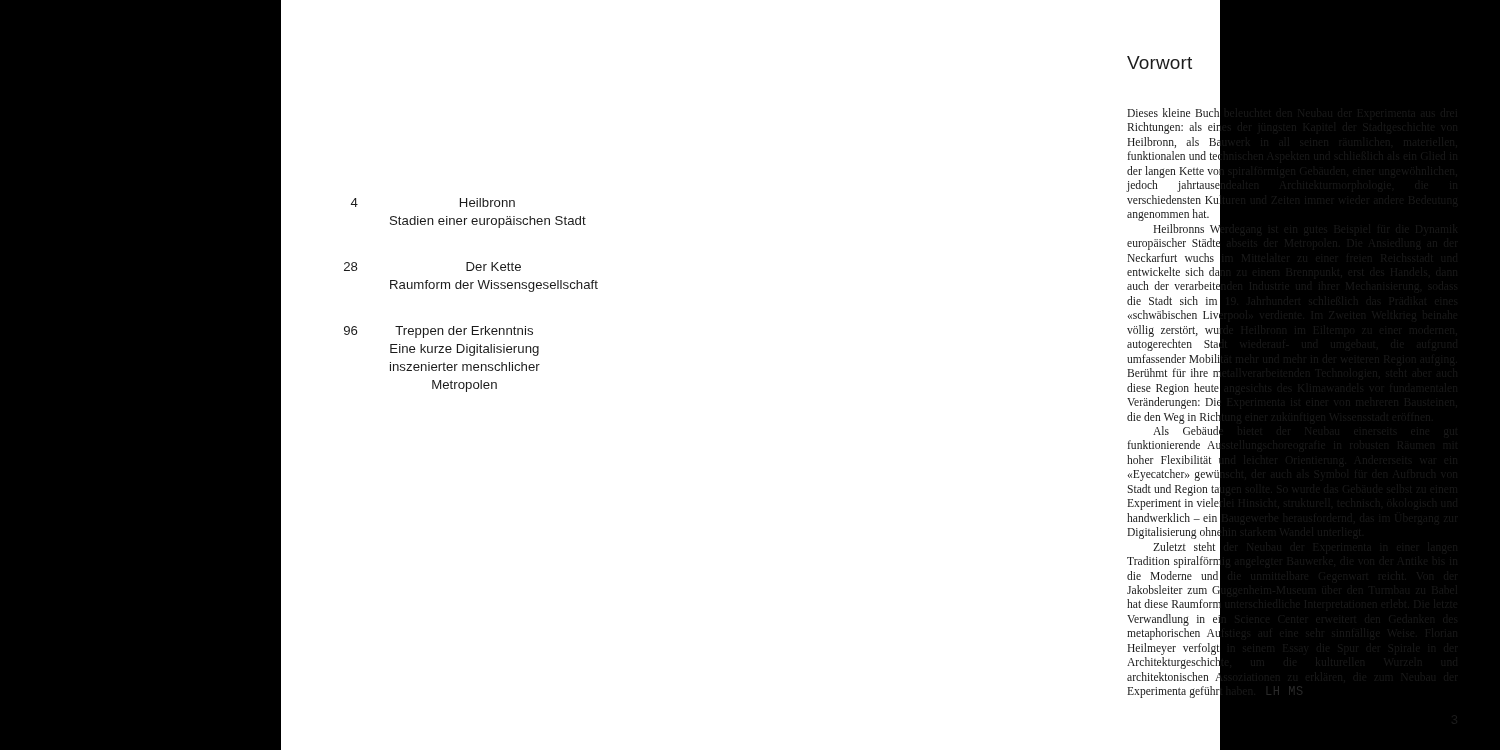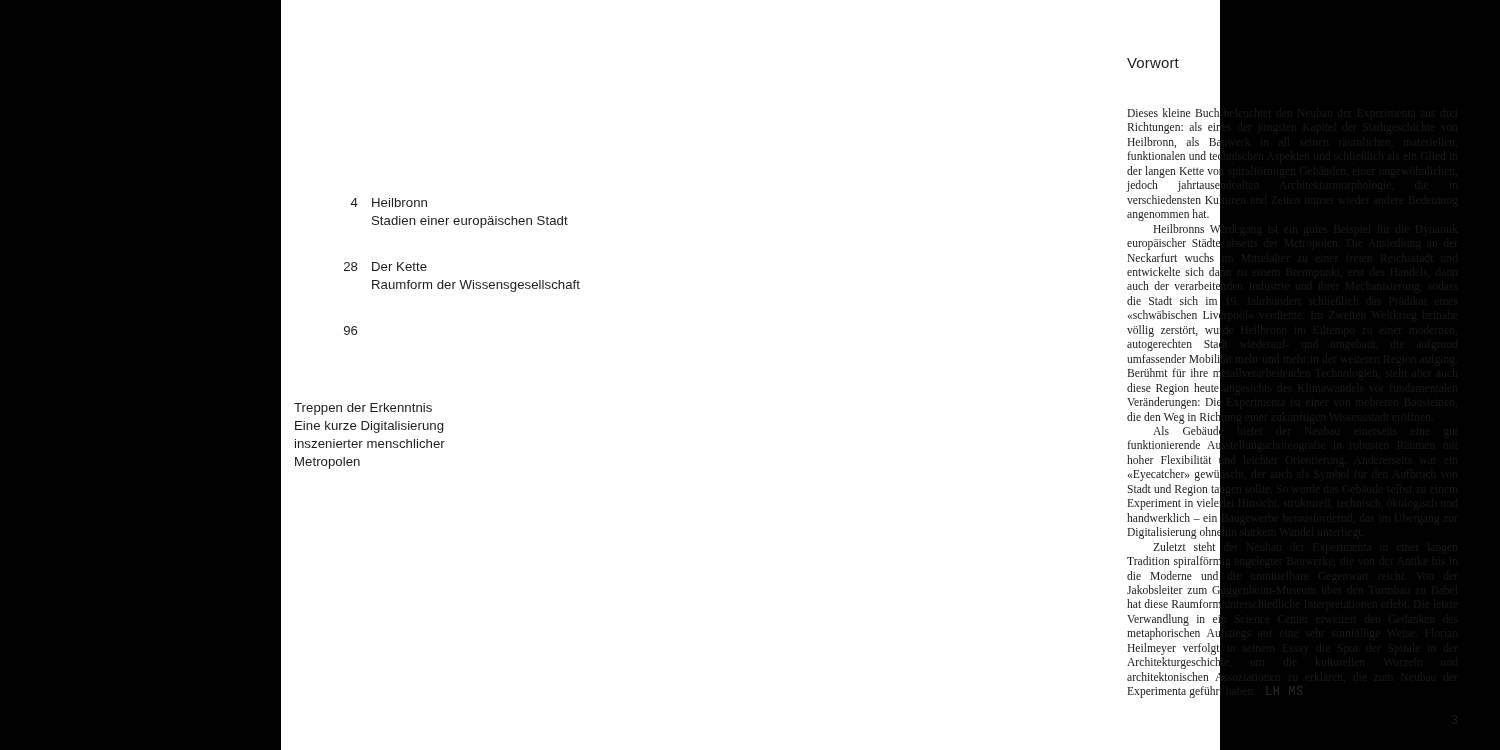--- a/index.html
+++ b/index.html
@@ -47,41 +47,42 @@
     left: 0;
     top: 194px;
     width: 420px;
   }
 
   .toc-entry {
     display: flex;
     align-items: flex-start;
     margin-bottom: 28px;
   }
-  .toc-entry:last-child { margin-bottom: 0; flex-direction: column; }
+  .toc-entry:last-child { margin-bottom: 0; }
 
   .toc-page-number {
     width: 77px;
     flex: 0 0 77px;
     text-align: right;
     padding-right: 0;
     font-family: "Liberation Sans", sans-serif;
     font-size: 13.2px;
     line-height: 18px;
     color: #1c1c1c;
     letter-spacing: 0.1px;
   }
 
   .toc-lines {
-    margin-left: 13px;
+    margin-left: 31px;
     font-family: "Liberation Sans", sans-serif;
     font-size: 13.2px;
     line-height: 18px;
     color: #1c1c1c;
     letter-spacing: 0.05px;
+    text-align: center;
   }
   .toc-line { display: block; white-space: pre; }
 
   
   .page-right {
     position: absolute;
     left: 469px;
     top: 0;
     width: 470px;
     height: 750px;
@@ -89,21 +90,21 @@
 
   .foreword {
     position: absolute;
     left: 377px;   
     top: 54px;
     width: 331px;  
   }
 
   .foreword-title {
     font-family: "Liberation Sans", sans-serif;
-    font-size: 15px;
+    font-size: 19px;
     line-height: 17px;
     color: #1c1c1c;
     margin: 0 0 14px 0;
     font-weight: 400;
     letter-spacing: 0.15px;
   }
 
   .foreword-body {
     font-family: "Liberation Serif", serif;
     font-size: 11.6px;

